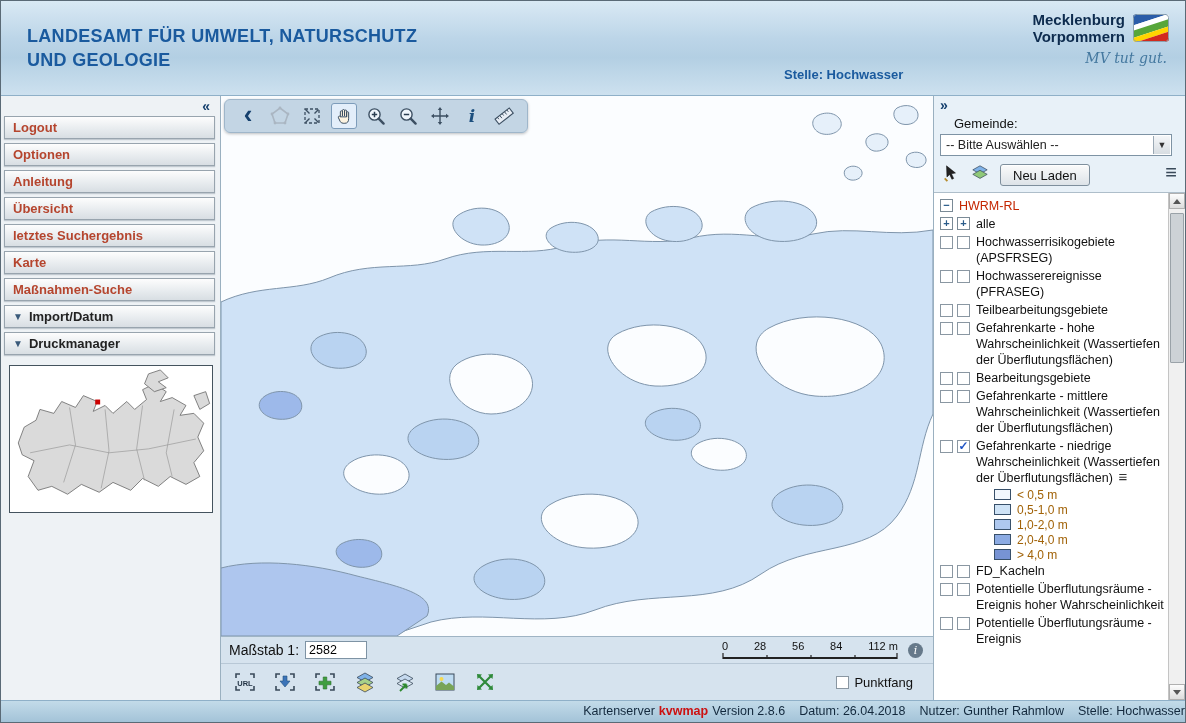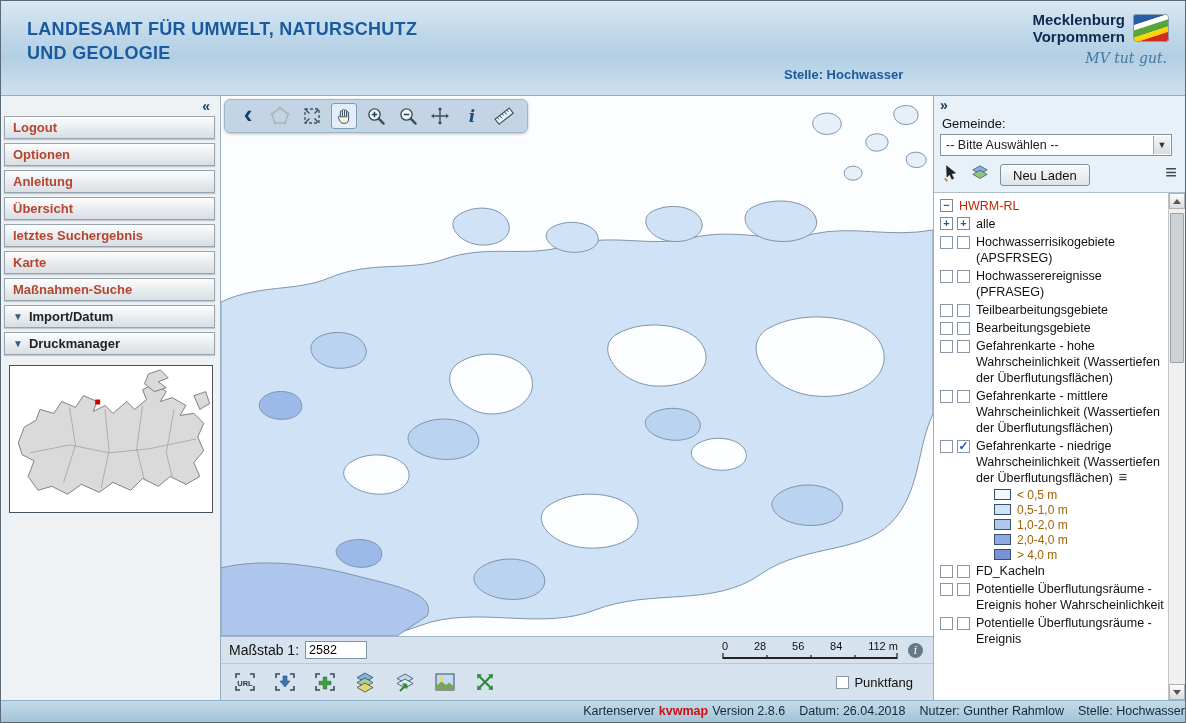--- a/index.html
+++ b/index.html
@@ -11,21 +11,21 @@
     background:#fff;
     position:relative;
   }
   
   .header{
     height:95px;position:relative;
     background:linear-gradient(180deg,#d9e9f4 0%,#bcd5e8 40%,#b3cfe3 60%,#cde1ef 100%);
     border-bottom:1px solid #8fb0c8;
   }
   .header .title{
-    position:absolute;left:26px;top:16px;
+    position:absolute;left:26px;top:23px;
     font-size:18px;font-weight:bold;color:#1a5a9e;line-height:1.35;letter-spacing:.3px;
   }
   .stelle{position:absolute;left:783px;top:66px;font-size:13px;font-weight:bold;color:#1a5a9e}
   .brand{position:absolute;right:16px;top:10px;text-align:right}
   .brand-row{display:flex;align-items:center;gap:8px;justify-content:flex-end}
   .brand-name{font-size:15px;font-weight:bold;color:#0d2b4e;line-height:1.15;text-align:right}
   .tagline{font-family:"DejaVu Serif",serif;font-style:italic;color:#44789f;font-size:14px;margin-top:4px;padding-right:2px}
   
   .main{display:flex;height:604px}
   
@@ -77,21 +77,21 @@
   }
   .btool{width:28px;height:26px;display:flex;align-items:center;justify-content:center;cursor:pointer;flex:none}
   .punktfang{margin-left:auto;display:flex;align-items:center;gap:5px;font-size:13px;color:#111}
   
   .cb{display:inline-block;width:13px;height:13px;border:1px solid #8a97a2;background:#fff;flex:none;cursor:pointer}
   .cb.checked::after{content:"✓";color:#1f53c4;font-weight:bold;font-size:12px;line-height:11px;display:block;text-align:center}
   
   .right{width:252px;border-left:1px solid #9ab0c0;display:flex;flex-direction:column;background:#fff}
   .rp-top{background:#e8f1f8;padding:2px 6px 6px 6px;border-bottom:1px solid #aebeca}
   .expand{font-weight:bold;color:#15406e;font-size:14px;cursor:pointer;height:16px;line-height:14px}
-  .gem-label{font-size:13px;color:#111;margin:2px 0 3px 2px}
+  .gem-label{font-size:13px;color:#111;margin:2px 0 3px 14px}
   .gem-select{
     width:232px;height:22px;border:1px solid #7e93a4;background:#fff;display:flex;align-items:center;
     font-size:12.5px;color:#222;padding-left:5px;cursor:pointer;position:relative
   }
   .sel-arrow{
     position:absolute;right:1px;top:1px;bottom:1px;width:17px;
     background:linear-gradient(180deg,#f4f6f8,#d7dde2);border-left:1px solid #9aa8b4;
     display:flex;align-items:center;justify-content:center;font-size:9px;color:#333
   }
   .rp-icons{display:flex;gap:10px;margin-top:8px;padding:0 2px}
@@ -423,26 +423,26 @@
           <span class="tree-label">Hochwasserereignisse (PFRASEG)</span>
         </div>
         <div class="tree-row">
           <span class="cb"></span>
           <span class="cb"></span>
           <span class="tree-label">Teilbearbeitungsgebiete</span>
         </div>
         <div class="tree-row">
           <span class="cb"></span>
           <span class="cb"></span>
+          <span class="tree-label">Gefahrenkarte - hohe Wahrscheinlichkeit (Wassertiefen der Überflutungsflächen)</span>
+        </div>
+        <div class="tree-row">
+          <span class="cb"></span>
+          <span class="cb"></span>
           <span class="tree-label">Bearbeitungsgebiete</span>
-        </div>
-        <div class="tree-row">
-          <span class="cb"></span>
-          <span class="cb"></span>
-          <span class="tree-label">Gefahrenkarte - hohe Wahrscheinlichkeit (Wassertiefen der Überflutungsflächen)</span>
         </div>
         <div class="tree-row">
           <span class="cb"></span>
           <span class="cb"></span>
           <span class="tree-label">Gefahrenkarte - mittlere Wahrscheinlichkeit (Wassertiefen der Überflutungsflächen)</span>
         </div>
         <div class="tree-row">
           <span class="cb"></span>
           <span class="cb checked"></span>
           <span class="tree-label"><span>Gefahrenkarte - niedrige Wahrscheinlichkeit (Wassertiefen der Überflutungsflächen)</span> <span class="row-menu">≡</span></span>

